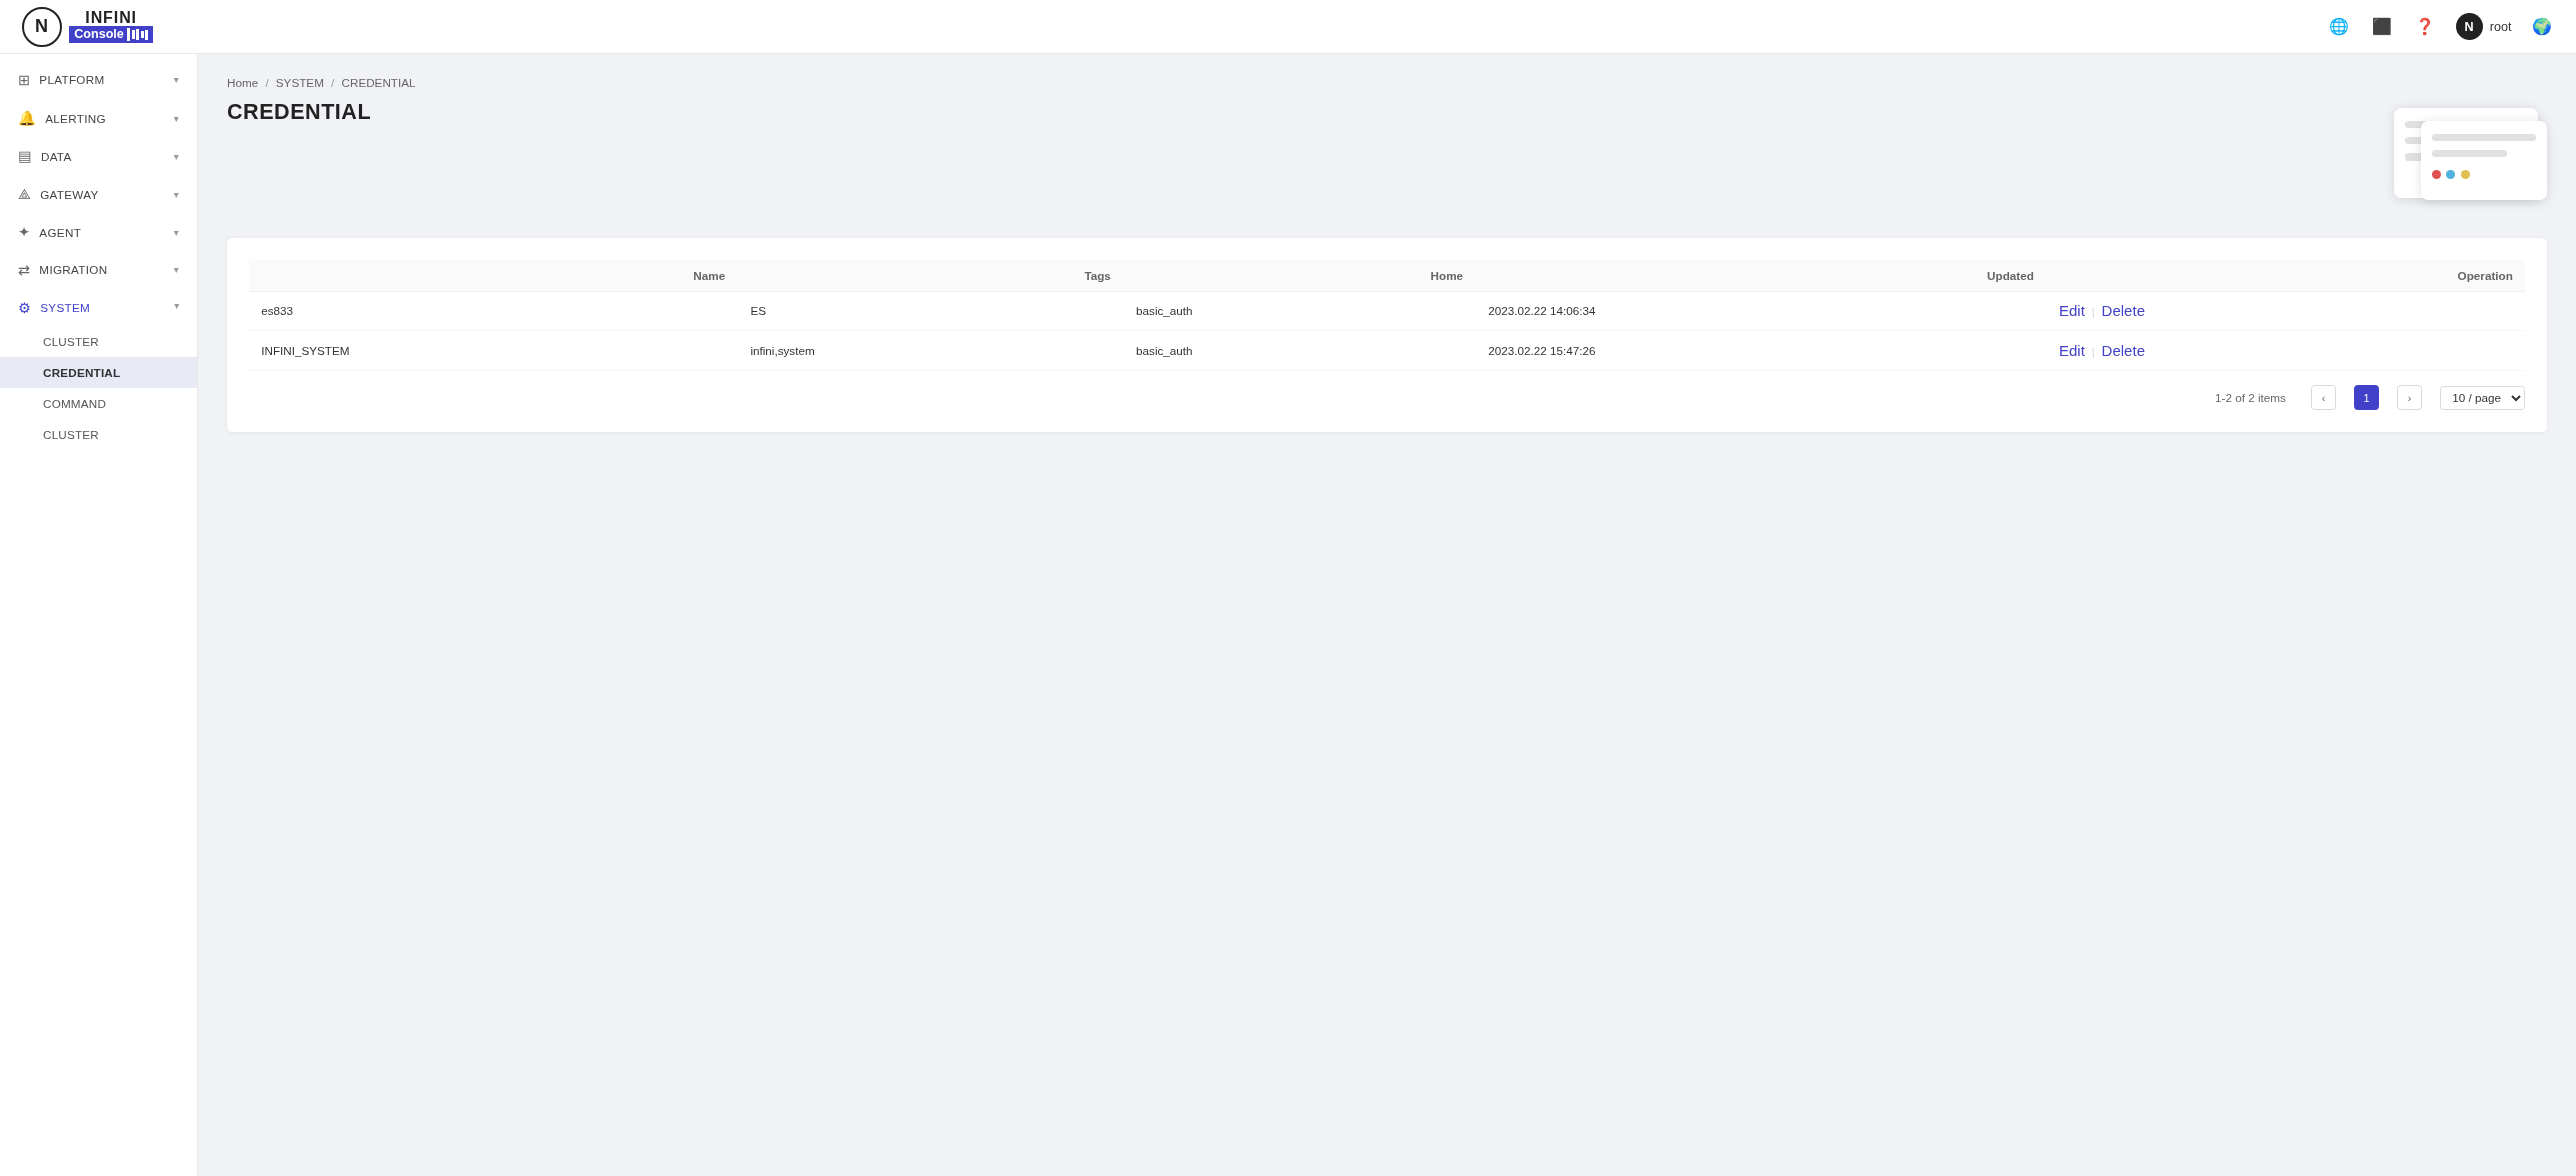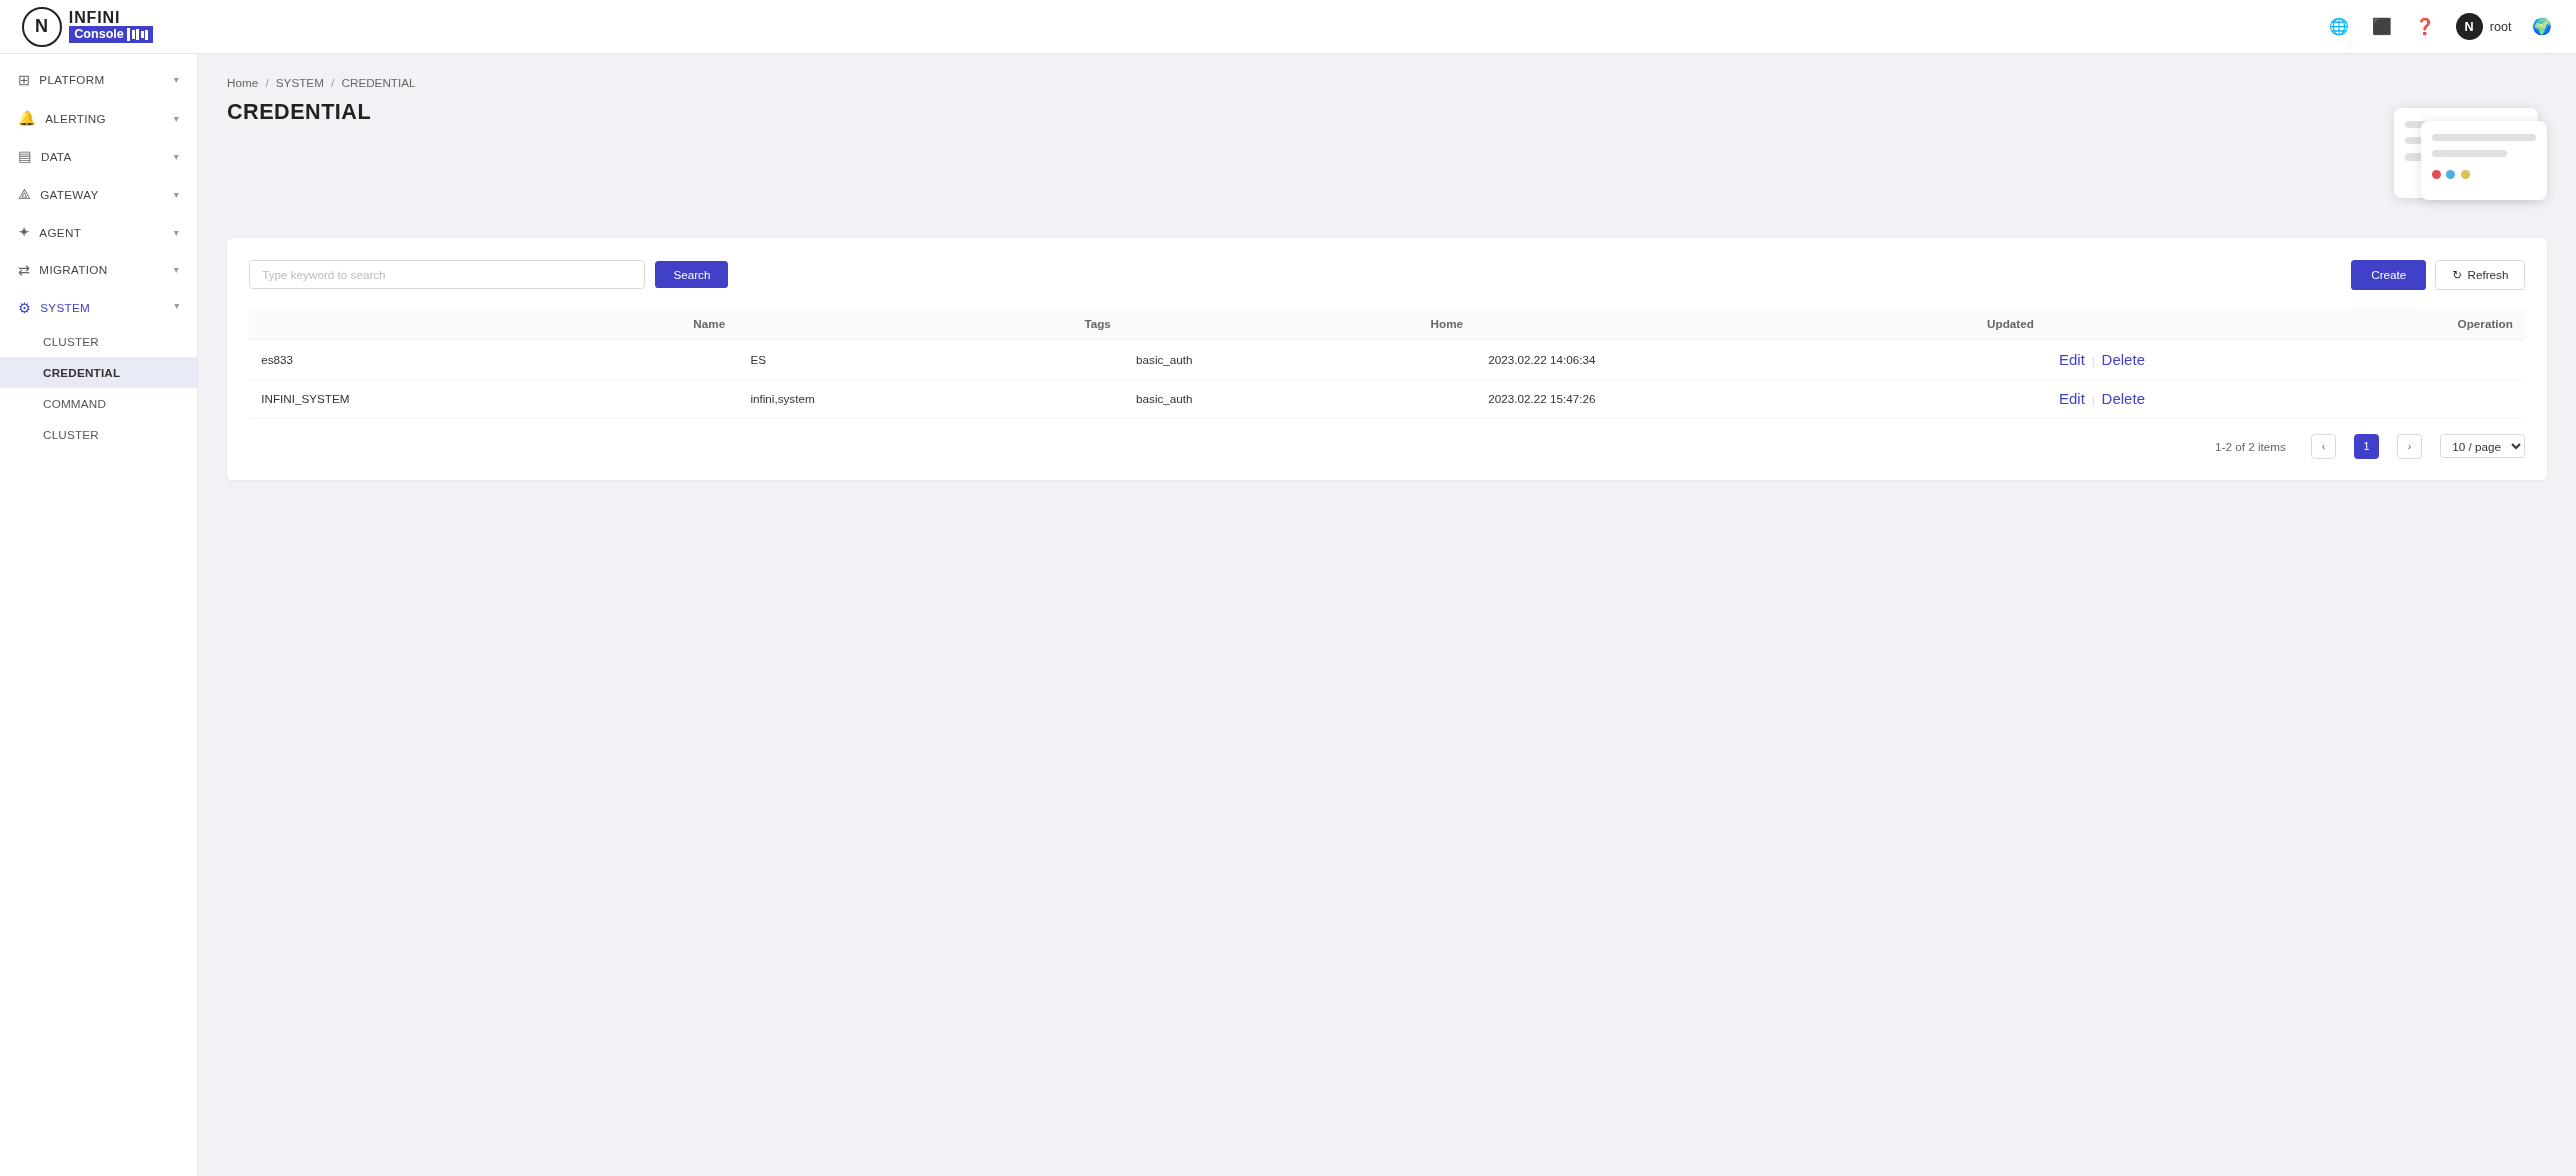--- a/index.html
+++ b/index.html
@@ -25,21 +25,21 @@
     .logo-circle {
       width: 40px; height: 40px;
       border-radius: 50%;
       border: 2.7px solid #222;
       display: flex; align-items: center; justify-content: center;
       font-weight: 900; font-size: 18px; color: #222;
     }
     .logo-text {
       display: flex; flex-direction: column; line-height: 1;
     }
-    .logo-infini { font-weight: 800; font-size: 16px; color: #222; letter-spacing: 0.9px; }
+    .logo-infini { font-weight: 800; font-size: 16px; color: #222; letter-spacing: 0.9px; text-align: center; }
     .logo-console {
       background: #4040c8; color: #fff;
       font-weight: 700; font-size: 12.6px;
       padding: 1.8px 5.4px;
       display: flex; align-items: center; gap: 3.6px;
     }
     .logo-bars { display: flex; gap: 1.8px; align-items: center; }
     .logo-bar { width: 2.7px; background: #fff; }
 
     .header-right {
@@ -428,33 +428,20 @@
             <span class="illus-dot" style="background:#e05050"></span>
             <span class="illus-dot" style="background:#50b0e0"></span>
             <span class="illus-dot" style="background:#e0c050"></span>
           </div>
         </div>
       </div>
     </div>
 
     <div class="table-card">
 
-      <div class="toolbar">
-        <div class="search-input-wrap">
-          <input type="text" class="search-input" placeholder="Type keyword to search" style="">
-        </div>
-        <button class="btn-search">Search</button>
-        <div class="toolbar-right">
-          <button class="btn-create">Create</button>
-          <button class="btn-refresh">
-            <span>↻</span>
-            <span>Refresh</span>
-          </button>
-        </div>
-      </div>
 
       <table>
         <thead>
           <tr>
             <th>Name</th>
             <th>Tags</th>
             <th>Home</th>
             <th>Updated</th>
             <th>Operation</th>
           </tr>

